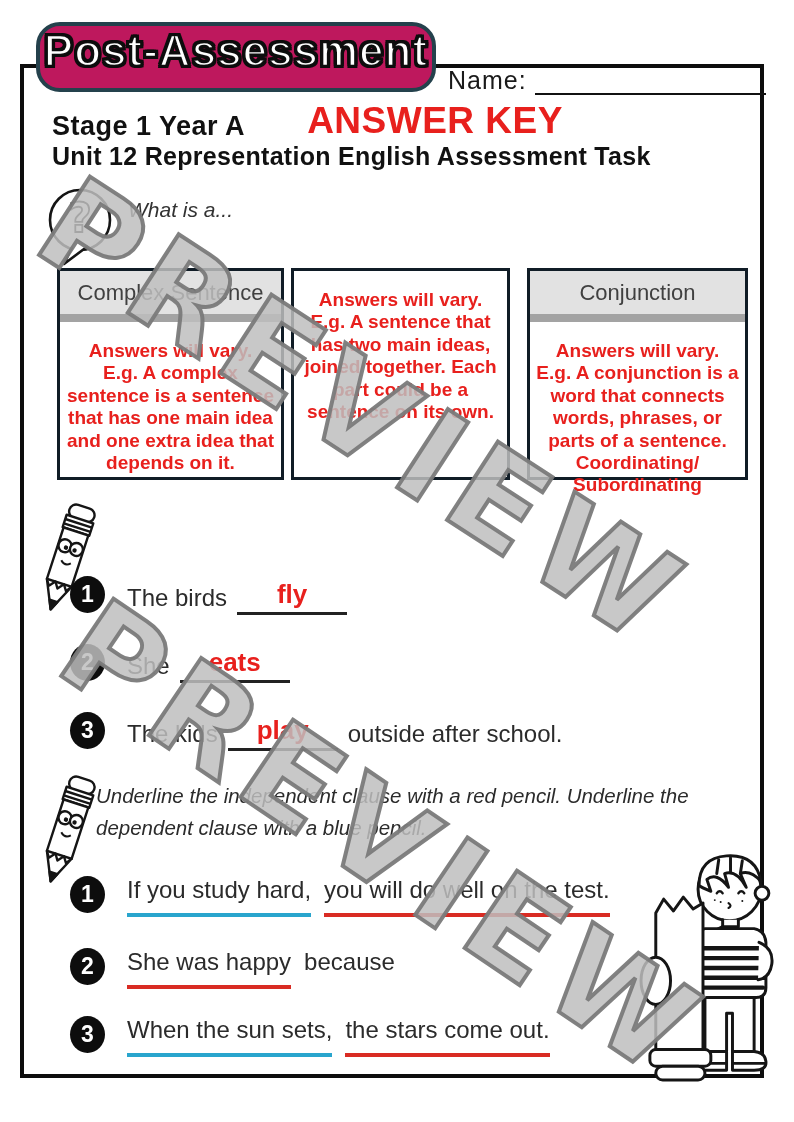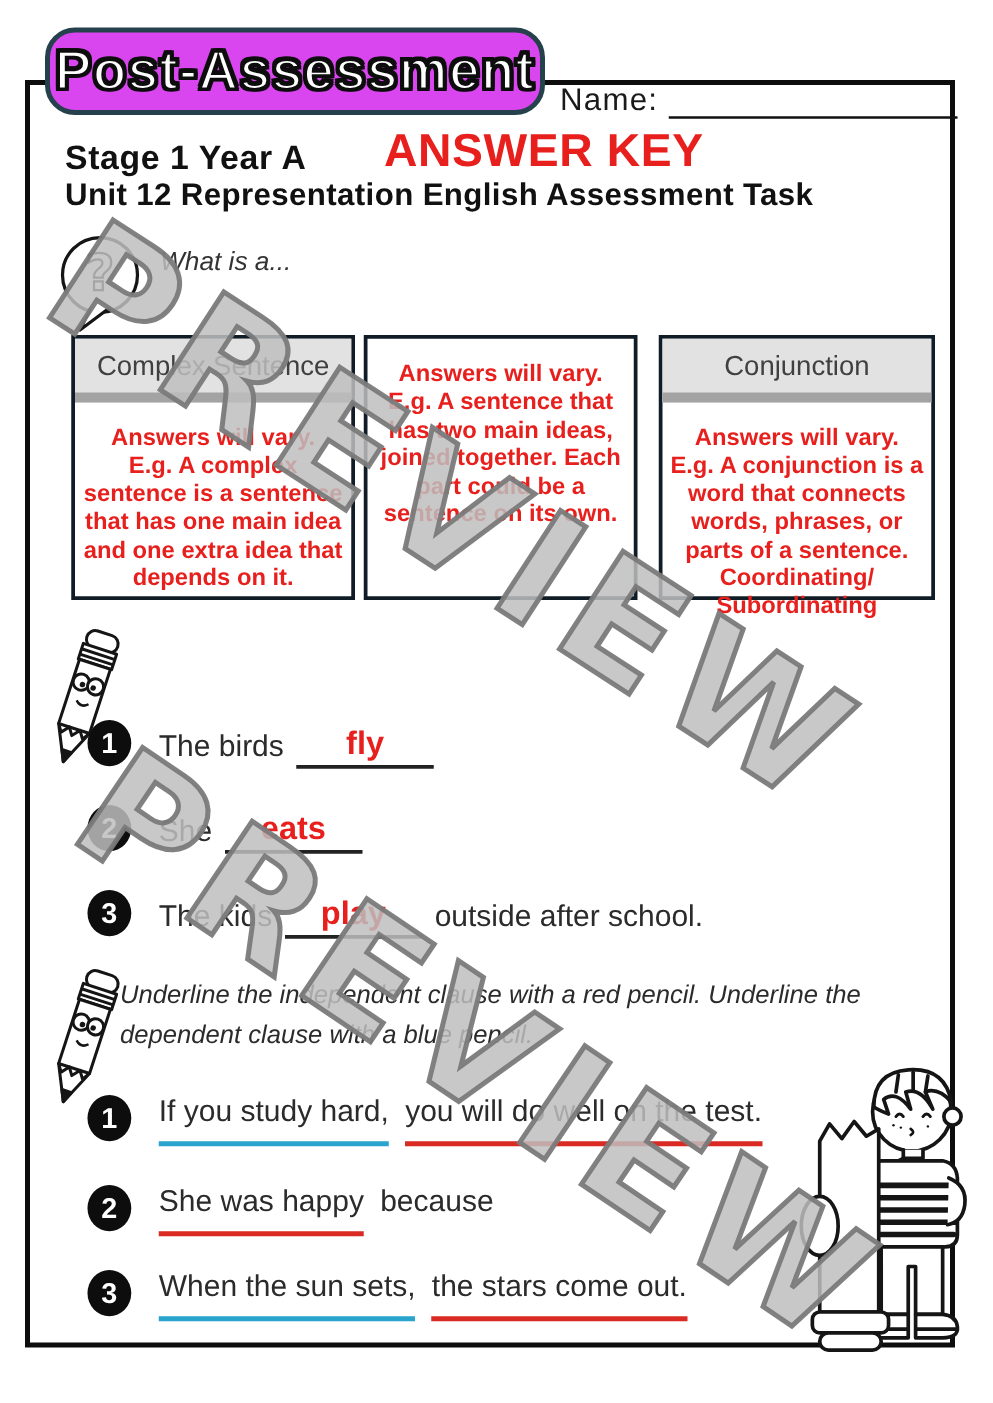--- a/index.html
+++ b/index.html
@@ -4,22 +4,22 @@
 <style>
   html,body{margin:0;padding:0;background:#fff;}
   .page{position:relative;width:794px;height:1122px;background:#fff;overflow:hidden;
         font-family:"Liberation Sans",sans-serif;color:#222;}
 
   
   .frame{position:absolute;left:20px;top:64px;width:744px;height:1014px;
          border:4px solid #0d0d0d;box-sizing:border-box;}
 
   
-  .banner{position:absolute;left:36px;top:22px;width:400px;height:70px;background:#d946ef;
-          border:4px solid #24414c;border-radius:24px;display:flex;align-items:center;
+  .banner{position:absolute;left:36px;top:22px;width:400px;height:70px;background:#be185d;
+          border:4px solid #24414c;border-radius:24px;display:flex;align-items:flex-start;
           justify-content:center;z-index:4;box-sizing:border-box;}
   .banner-text{font-size:44px;font-weight:800;color:#fff;letter-spacing:1px;
         -webkit-text-stroke:2.5px #0d0d0d;
         text-shadow:-2px -2px 0 #0d0d0d,2px -2px 0 #0d0d0d,-2px 2px 0 #0d0d0d,
                      2px 2px 0 #0d0d0d,0 2px 0 #0d0d0d,2px 0 0 #0d0d0d,
                      0 -2px 0 #0d0d0d,-2px 0 0 #0d0d0d;}
 
   
   .name-row{position:absolute;left:448px;top:66px;width:318px;display:flex;
             align-items:flex-end;z-index:5;}

